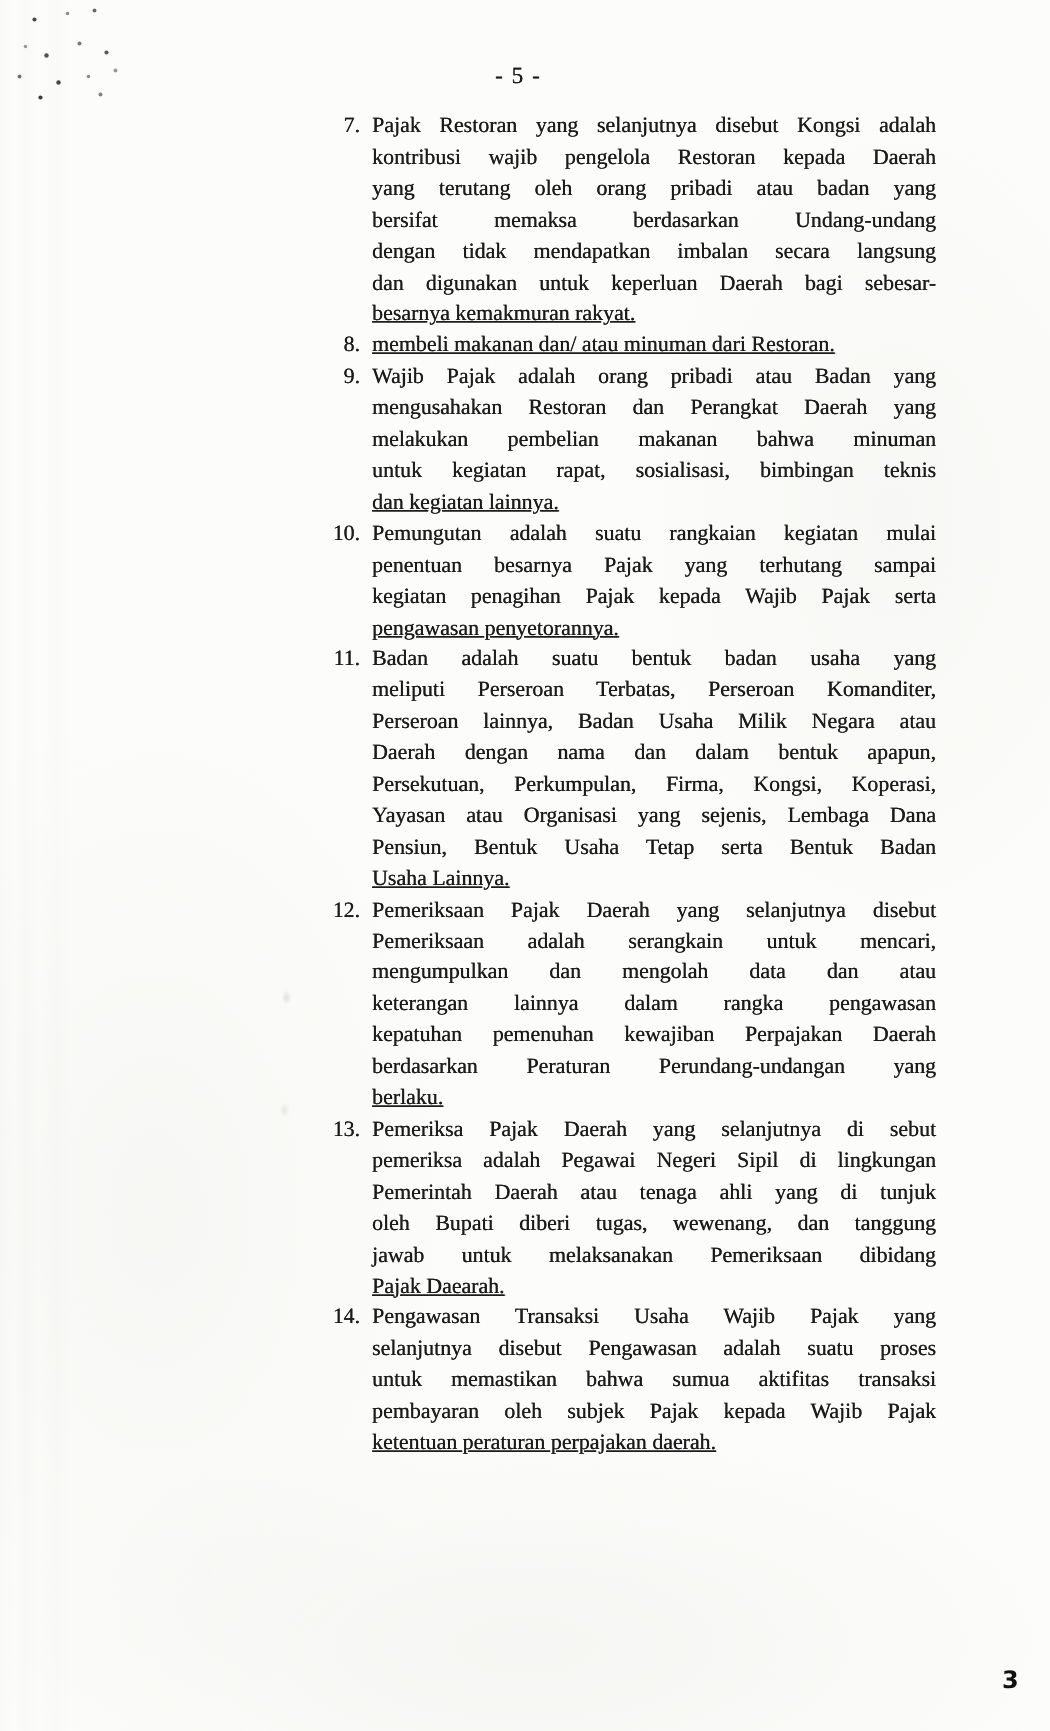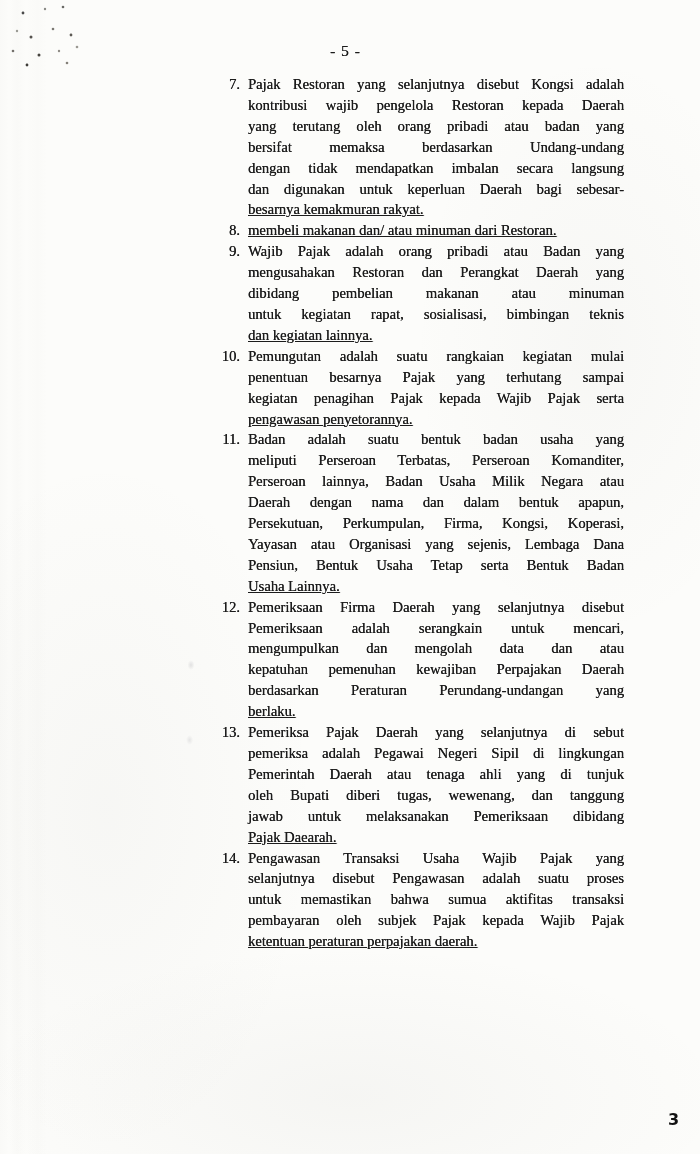--- a/index.html
+++ b/index.html
@@ -82,21 +82,21 @@
         <div class="num">8.</div>
         <div class="body">
           <div class="line last">membeli makanan dan/ atau minuman dari Restoran.</div>
         </div>
       </div>
       <div class="item">
         <div class="num">9.</div>
         <div class="body">
           <div class="line">Wajib Pajak adalah orang pribadi atau Badan yang</div>
           <div class="line">mengusahakan Restoran dan Perangkat Daerah yang</div>
-          <div class="line">dibidang pembelian makanan atau minuman</div>
+          <div class="line">melakukan pembelian makanan bahwa minuman</div>
           <div class="line">untuk kegiatan rapat, sosialisasi, bimbingan teknis</div>
           <div class="line last">dan kegiatan lainnya.</div>
         </div>
       </div>
       <div class="item">
         <div class="num">10.</div>
         <div class="body">
           <div class="line">Pemungutan adalah suatu rangkaian kegiatan mulai</div>
           <div class="line">penentuan besarnya Pajak yang terhutang sampai</div>
           <div class="line">kegiatan penagihan Pajak kepada Wajib Pajak serta</div>
@@ -112,23 +112,24 @@
           <div class="line">Daerah dengan nama dan dalam bentuk apapun,</div>
           <div class="line">Persekutuan, Perkumpulan, Firma, Kongsi, Koperasi,</div>
           <div class="line">Yayasan atau Organisasi yang sejenis, Lembaga Dana</div>
           <div class="line">Pensiun, Bentuk Usaha Tetap serta Bentuk Badan</div>
           <div class="line last">Usaha Lainnya.</div>
         </div>
       </div>
       <div class="item">
         <div class="num">12.</div>
         <div class="body">
-          <div class="line">Pemeriksaan Firma Daerah yang selanjutnya disebut</div>
+          <div class="line">Pemeriksaan Pajak Daerah yang selanjutnya disebut</div>
           <div class="line">Pemeriksaan adalah serangkain untuk mencari,</div>
           <div class="line">mengumpulkan dan mengolah data dan atau</div>
+          <div class="line">keterangan lainnya dalam rangka pengawasan</div>
           <div class="line">kepatuhan pemenuhan kewajiban Perpajakan Daerah</div>
           <div class="line">berdasarkan Peraturan Perundang-undangan yang</div>
           <div class="line last">berlaku.</div>
         </div>
       </div>
       <div class="item">
         <div class="num">13.</div>
         <div class="body">
           <div class="line">Pemeriksa Pajak Daerah yang selanjutnya di sebut</div>
           <div class="line">pemeriksa adalah Pegawai Negeri Sipil di lingkungan</div>

